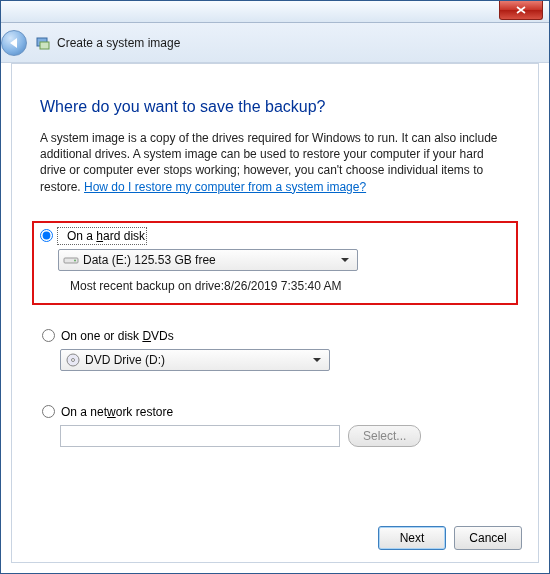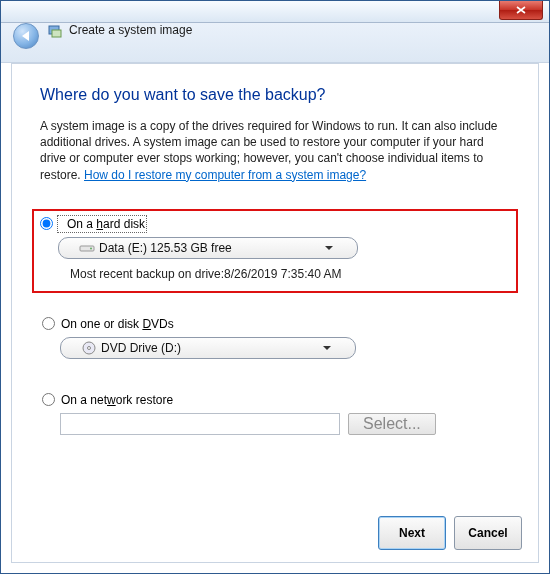--- a/index.html
+++ b/index.html
@@ -33,22 +33,22 @@
     border-radius: 0 0 3px 3px;
     margin-right: 6px;
     color: #fff;
     display: flex; align-items: center; justify-content: center;
     font-size: 11px;
     cursor: pointer;
   }
   .header-row {
     height: 40px;
     background: linear-gradient(#eaf1fa, #dde8f4);
-    display: flex; align-items: flex-start;
-    padding: 0 12px;
+    display: flex; align-items: center;
+    padding: 0 0;
     border-bottom: 1px solid #c7d4e4;
   }
   .back-circle {
     width: 26px; height: 26px;
     border-radius: 50%;
     background: radial-gradient(circle at 35% 30%, #d0e5fb, #85b5e6 55%, #4a82c0);
     border: 1px solid #6a94c4;
     display: flex; align-items: center; justify-content: center;
     margin-right: 8px;
     cursor: pointer;
@@ -73,21 +73,21 @@
     position: absolute;
     top: 62px; left: 10px; right: 10px; bottom: 10px;
     background: #fff;
     border: 1px solid #c9d4e2;
     padding: 18px 28px 10px 28px;
   }
   h1 {
     color: #003399;
     font-weight: normal;
     font-size: 16px;
-    margin: 4px 0 14px 0;
+    margin: 16px 0 14px 0;
   }
   .desc {
     color: #222;
     font-size: 12px;
     line-height: 1.35;
     margin-bottom: 26px;
   }
   .desc a {
     color: #0066cc;
     text-decoration: underline;
@@ -119,23 +119,23 @@
   .dotted-focus {
     outline: 1px dotted #666;
     outline-offset: 1px;
     padding-left: 8px;
   }
   .combo {
     display: flex; align-items: center;
     width: 300px; height: 22px;
     background: linear-gradient(#fdfdfd, #ececec);
     border: 1px solid #8f9aab;
-    border-radius: 10px;
+    border-radius: 2px;
     margin-left: 18px;
-    padding: 0 20px;
+    padding: 0 4px;
     cursor: pointer;
     position: relative;
   }
   .combo-icon {
     width: 16px; height: 16px; margin-right: 4px;
     display: inline-flex;
   }
   .combo-text {
     flex: 1; font-size: 12px; color: #111;
     white-space: nowrap; overflow: hidden;
@@ -163,39 +163,38 @@
     border: 1px solid #b8bfc9;
     background: #fff;
     padding: 0 4px;
     font-size: 12px;
   }
   .select-btn {
     height: 22px;
     padding: 0 14px;
     background: linear-gradient(#f6f6f6, #e4e4e4);
     border: 1px solid #b0b0b0;
-    border-radius: 2px;
+    border-radius: 10px;
     color: #888;
-    font-size: 16px;
+    font-size: 12px;
     cursor: default;
   }
   .footer {
     position: absolute;
     right: 16px; bottom: 12px;
     display: flex; gap: 8px;
   }
   .btn {
-    min-width: 68px; height: 34px;
+    min-width: 68px; height: 24px;
     background: linear-gradient(#fbfbfb, #e3e3e3);
     border: 1px solid #8a97a8;
     border-radius: 3px;
     font-size: 12px;
     cursor: pointer;
     padding: 0 12px;
-    font-weight: bold;
   }
   .btn.primary {
     border: 1px solid #3c7fbf;
     box-shadow: inset 0 0 0 1px #a9d3f5;
   }
 </style>
 </head>
 <body>
 
 <div class="window">
@@ -244,21 +243,21 @@
         <span class="combo-arrow"></span>
       </div>
       <div class="subtext">Most recent backup on drive:8/26/2019 7:35:40 AM</div>
     </div>
 
     <div class="opt-group">
       <div class="radio-row">
         <input type="radio" name="dest" style="">
         <span class="radio-label"><span>On one or disk </span><span class="ul">D</span><span>VDs</span></span>
       </div>
-      <div class="combo" style="width:296px">
+      <div class="combo" style="width:270px">
         <span class="combo-icon">
           <svg width="16" height="16" viewBox="0 0 16 16">
               <circle cx="8" cy="8" r="6" fill="#e9e9f5" stroke="#888"></circle>
               <circle cx="8" cy="8" r="1.5" fill="#fff" stroke="#888"></circle>
             </svg>
         </span>
         <span class="combo-text">DVD Drive (D:)</span>
         <span class="combo-arrow"></span>
       </div>
     </div>

